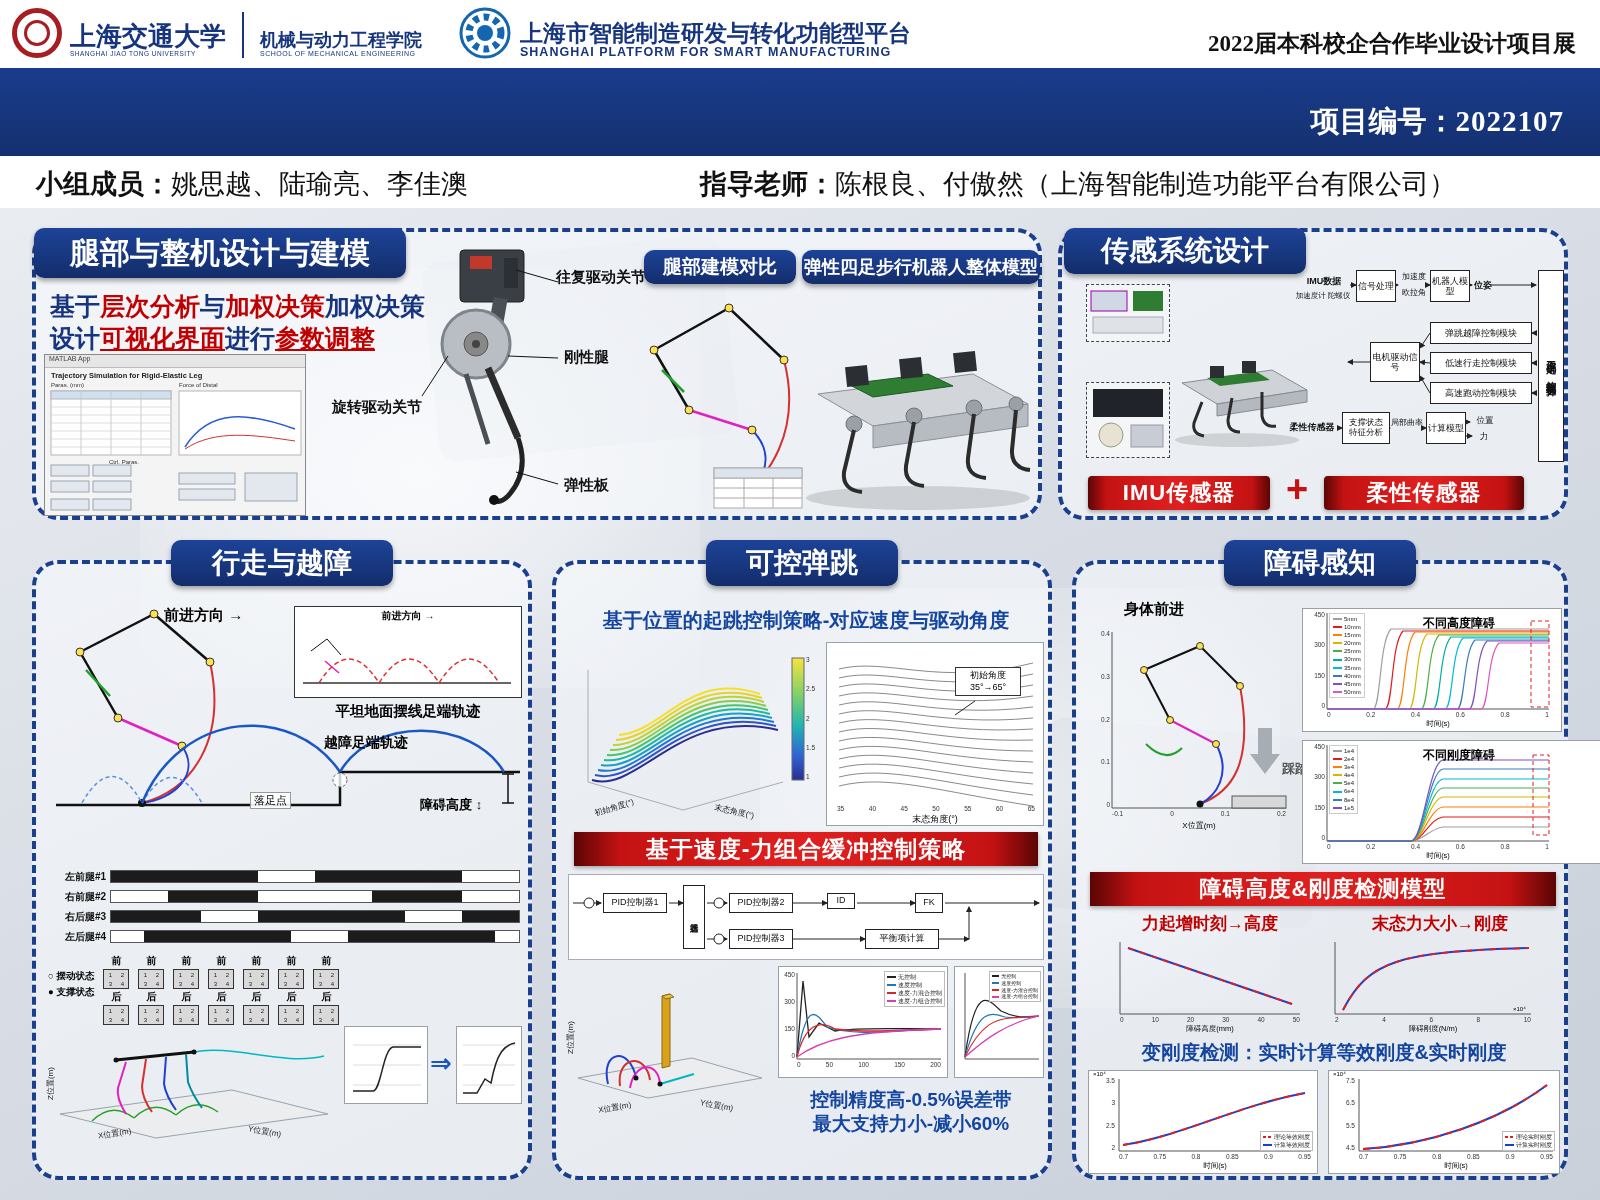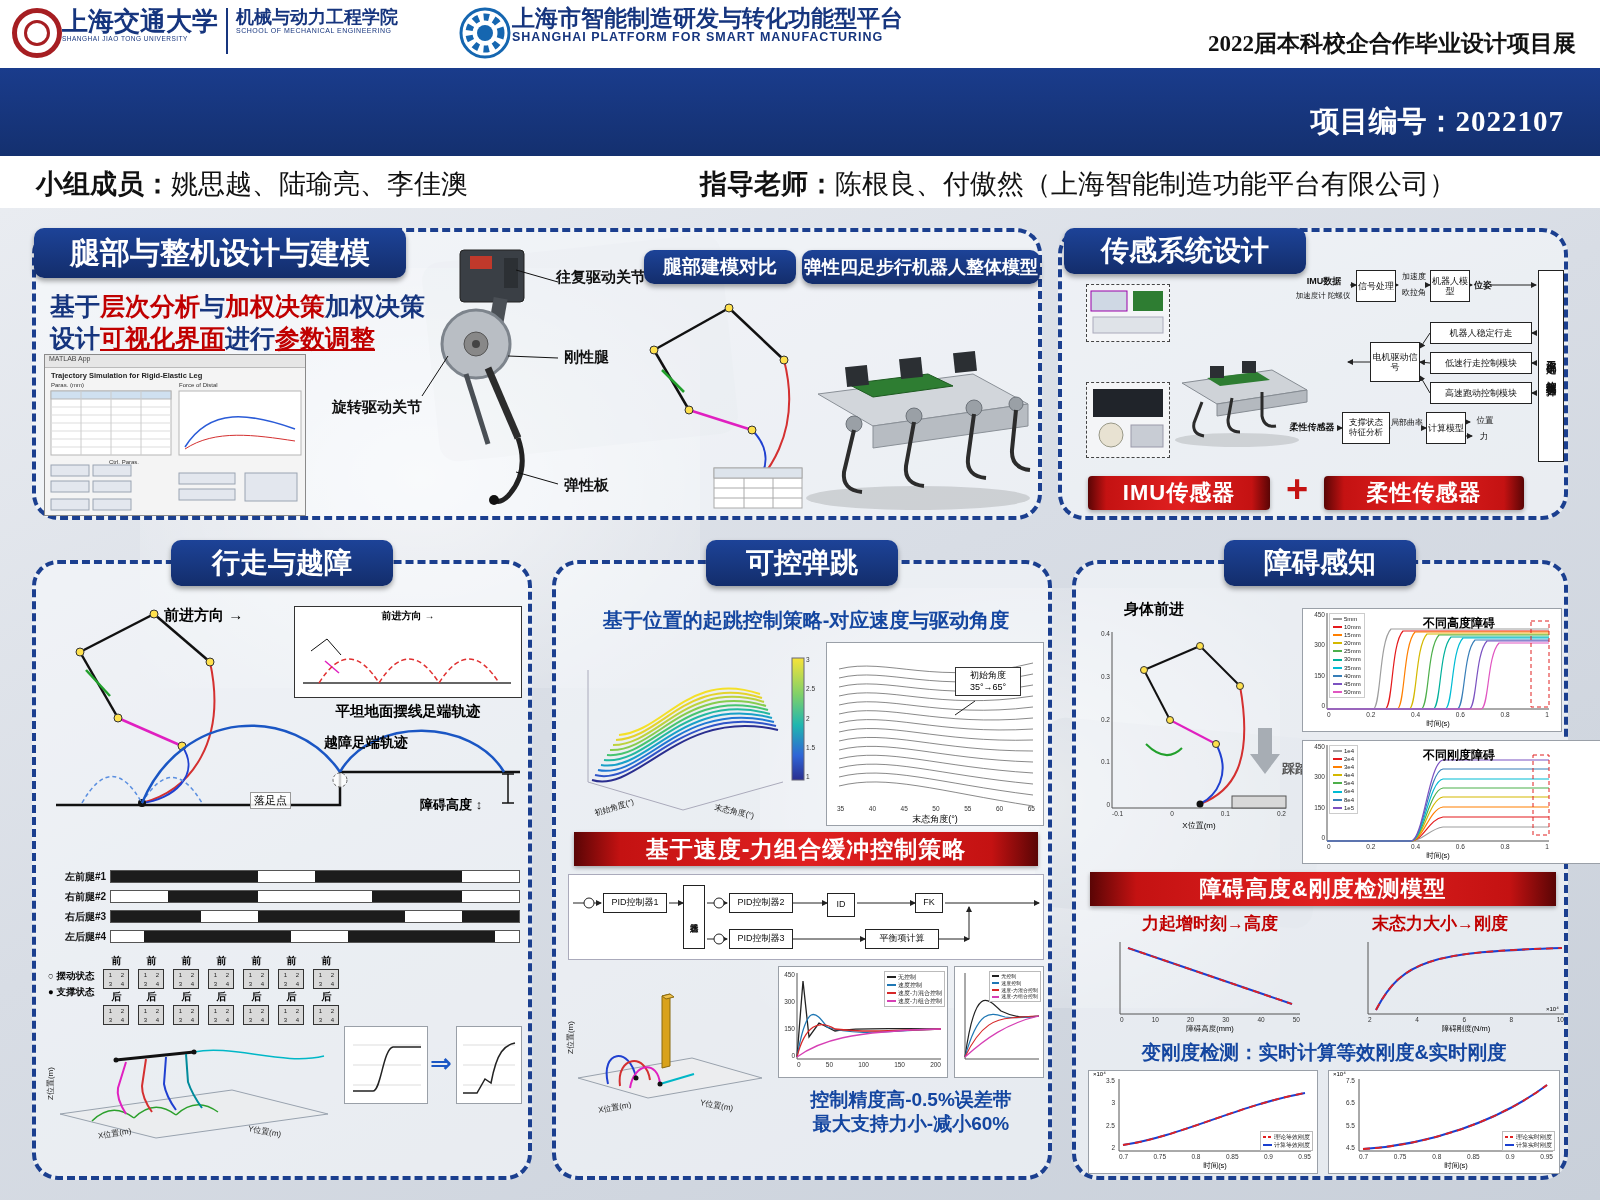--- a/index.html
+++ b/index.html
@@ -3,21 +3,21 @@
 <meta charset="utf-8">
 <style>
   *{margin:0;padding:0;box-sizing:border-box}
   html,body{width:1600px;height:1200px}
   body{font-family:"Liberation Sans","DejaVu Sans",sans-serif;background:#fff;position:relative;overflow:hidden}
   .b{position:absolute}
   #poster{position:absolute;left:0;top:0;width:1600px;height:1200px;background:#fff;overflow:hidden}
 
   
   #hdr{position:absolute;left:0;top:0;width:1600px;height:68px;background:#fff}
-  .hdr-group{position:absolute;display:flex;align-items:flex-start;}
+  .hdr-group{position:absolute;display:flex;align-items:flex-end;gap:8px}
   .ring{width:50px;height:50px;border:5px solid #a61e22;border-radius:50%;display:flex;align-items:center;justify-content:center}
   .ring-in{width:26px;height:26px;border:3px solid #a61e22;border-radius:50%}
   .cnl{color:#16357e;font-weight:bold;line-height:1.05}
   .enl{color:#16357e;letter-spacing:.5px;line-height:1.2}
   .vdiv{width:2px;height:46px;background:#16357e;margin:0 8px}
   #hdr-right{position:absolute;right:24px;top:28px;font-family:"Liberation Serif","DejaVu Serif",serif;font-weight:bold;font-size:23px;color:#111}
 
   
   #titlebar{position:absolute;left:0;top:68px;width:1600px;height:88px;background:linear-gradient(180deg,#1a3c8c,#14306f)}
   #main-title{position:absolute;left:34px;top:0;height:88px;line-height:88px;color:#fff;font-size:48px;font-weight:bold;letter-spacing:2px;text-shadow:1px 2px 3px rgba(0,0,0,.5)}
@@ -333,21 +333,21 @@
           </g>
         </svg>
         <div class="ftxt" style="left:14px;top:10px;width:52px;font-weight:bold">IMU数据</div>
         <div class="ftxt" style="left:10px;top:26px;width:58px;font-size:7.5px">加速度计 陀螺仪</div>
         <div class="fbox" style="left:72px;top:4px;width:40px;height:32px">信号处理</div>
         <div class="ftxt" style="left:114px;top:6px;width:32px;font-size:8px">加速度</div>
         <div class="ftxt" style="left:114px;top:22px;width:32px;font-size:8px">欧拉角</div>
         <div class="fbox" style="left:146px;top:4px;width:40px;height:32px">机器人模型</div>
         <div class="ftxt" style="left:188px;top:14px;width:22px;font-weight:bold">位姿</div>
         <div class="fbox" style="left:254px;top:4px;width:26px;height:192px;writing-mode:vertical-lr;font-size:10px;font-weight:bold;letter-spacing:1px">工况确定 &amp; 控制模块选择</div>
-        <div class="fbox" style="left:146px;top:56px;width:102px;height:22px">机器人稳定行走</div>
+        <div class="fbox" style="left:146px;top:56px;width:102px;height:22px">弹跳越障控制模块</div>
         <div class="fbox" style="left:146px;top:86px;width:102px;height:22px">低速行走控制模块</div>
         <div class="fbox" style="left:146px;top:116px;width:102px;height:22px">高速跑动控制模块</div>
         <div class="fbox" style="left:86px;top:76px;width:50px;height:40px">电机驱动信号</div>
         <div class="ftxt" style="left:2px;top:156px;width:52px;font-weight:bold">柔性传感器</div>
         <div class="fbox" style="left:58px;top:146px;width:48px;height:32px;font-size:8.5px">支撑状态 特征分析</div>
         <div class="ftxt" style="left:106px;top:152px;width:34px;font-size:8px">局部曲率</div>
         <div class="fbox" style="left:142px;top:146px;width:40px;height:32px">计算模型</div>
         <div class="ftxt" style="left:188px;top:150px;width:26px;font-size:8.5px">位置</div>
         <div class="ftxt" style="left:190px;top:166px;width:20px;font-size:8.5px">力</div>
       </div>
@@ -711,21 +711,21 @@
               <line x1="400" y1="64" x2="400" y2="32"></line>
           </g>
           <circle cx="20" cy="28" r="5" fill="#fff" stroke="#222"></circle>
             <circle cx="150" cy="28" r="5" fill="#fff" stroke="#222"></circle>
             <circle cx="150" cy="64" r="5" fill="#fff" stroke="#222"></circle>
         </svg>
         <div class="cbox" style="left:34px;top:18px;width:64px;height:20px">PID控制器1</div>
         <div class="cbox" style="left:114px;top:10px;width:22px;height:64px;writing-mode:vertical-lr;font-size:8.5px">状态选择器</div>
         <div class="cbox" style="left:160px;top:18px;width:64px;height:20px">PID控制器2</div>
         <div class="cbox" style="left:160px;top:54px;width:64px;height:20px">PID控制器3</div>
-        <div class="cbox" style="left:258px;top:18px;width:28px;height:24px">ID</div>
+        <div class="cbox" style="left:258px;top:18px;width:28px;height:16px">ID</div>
         <div class="cbox" style="left:346px;top:18px;width:28px;height:20px">FK</div>
         <div class="cbox" style="left:296px;top:54px;width:74px;height:20px">平衡项计算</div>
       </div>
 
       <div class="b" style="left:8px;top:402px;width:208px;height:152px">
         <svg width="206" height="150" viewBox="0 0 206 150">
           <polygon points="14,112 128,92 198,112 84,132" fill="#ecedef" stroke="#99a2ad"></polygon>
           <polygon points="98,30 106,28 106,100 98,102" fill="#d9a21b" stroke="#8a6a10"></polygon>
           <polygon points="98,30 106,28 110,31 102,33" fill="#eec04a" stroke="#8a6a10"></polygon>
           <g fill="none" stroke-width="2">
@@ -986,21 +986,21 @@
         <div class="xticks" style="left:26px;top:80px;width:180px">
             <span>0</span>
             <span>10</span>
             <span>20</span>
             <span>30</span>
             <span>40</span>
             <span>50</span>
           </div>
         <div class="b" style="left:26px;top:88px;width:180px;text-align:center;font-size:7.5px">障碍高度(mm)</div>
       </div>
-      <div class="b" style="left:266px;top:372px;width:232px;height:100px">
+      <div class="b" style="left:233px;top:372px;width:232px;height:100px">
         <svg width="232" height="100" viewBox="0 0 232 100">
           <g stroke="#555">
               <line x1="26" y1="6" x2="26" y2="78"></line>
               <line x1="26" y1="78" x2="222" y2="78"></line>
             </g>
           <path d="M34,74 C60,24 90,16 220,12" fill="none" stroke="#1a3fd0" stroke-width="2"></path>
           <path d="M34,74 C60,24 90,16 220,12" fill="none" stroke="#e02020" stroke-width="1.8" stroke-dasharray="7 5"></path>
         </svg>
         <div class="xticks" style="left:26px;top:80px;width:196px">
             <span>2</span>

